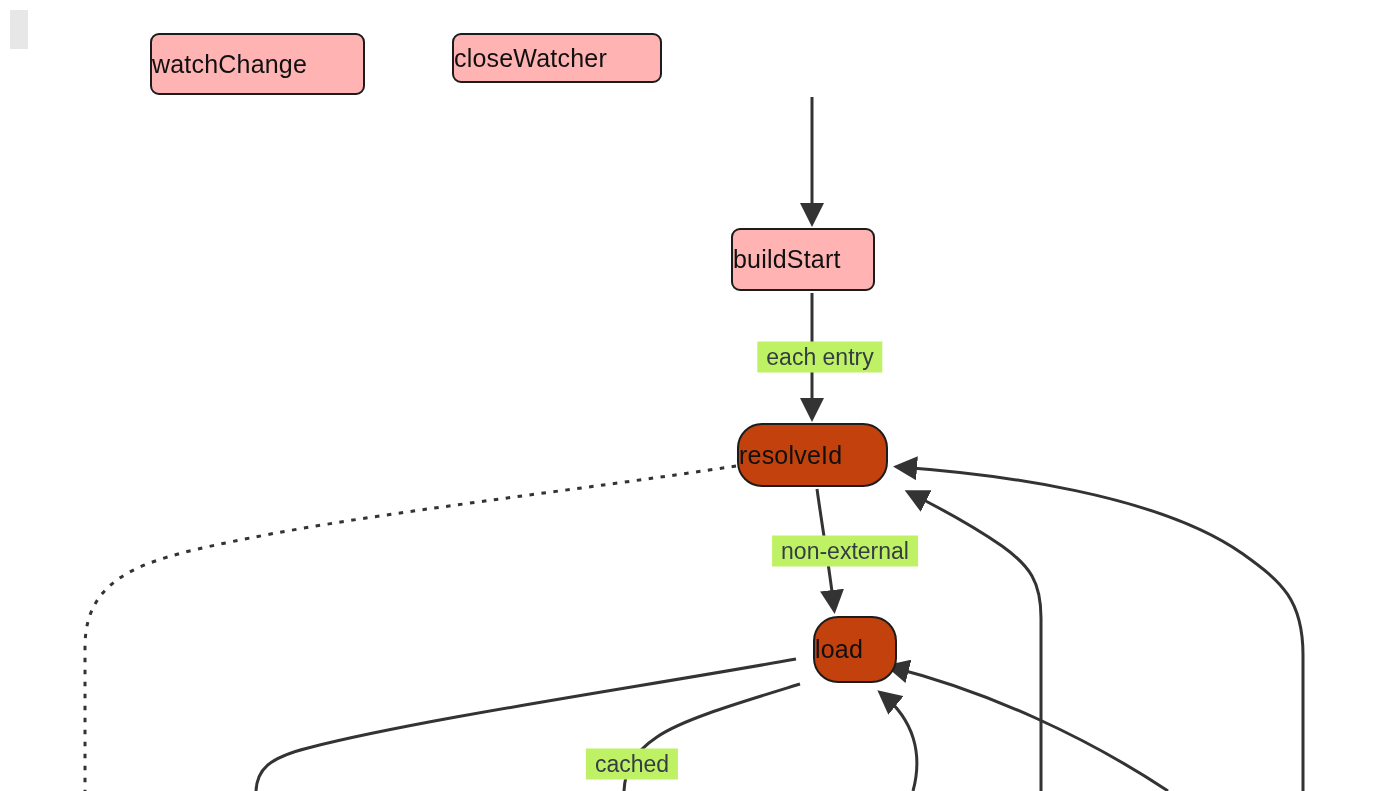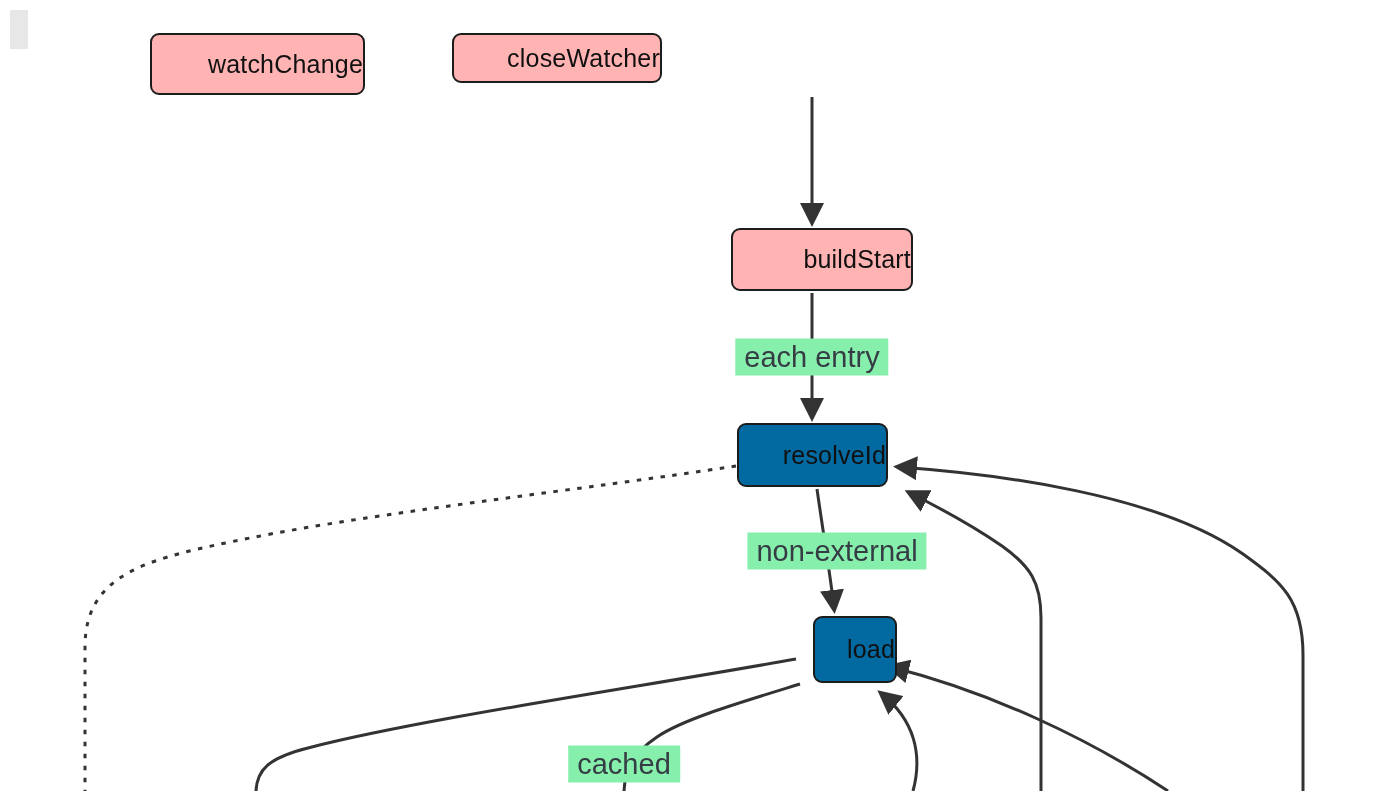--- a/index.html
+++ b/index.html
@@ -2,30 +2,30 @@
 <html><head>
 <meta charset="utf-8">
 <style>
   html,body{margin:0;padding:0;background:#ffffff;}
   body{font-family:"Liberation Sans", sans-serif;}
   .stage{position:relative;width:1400px;height:791px;overflow:hidden;background:#ffffff;}
   .edges-svg{position:absolute;left:0;top:0;z-index:1;}
   .node{
     position:absolute;z-index:3;box-sizing:border-box;
     border:2px solid #1c1c1c;border-radius:9px;
-    display:flex;align-items:center;justify-content:flex-end;
+    display:flex;align-items:center;justify-content:flex-start;
     font-size:25px;color:#101010;letter-spacing:0.2px;cursor:pointer;
   }
   .node--parallel{background:#ffb3b3;}
   .node--sequential{background:#ffd2b3;}
-  .node--first{background:#0369a1;}
+  .node--first{background:#c2410c;border-radius:25px;}
   .edge-label{
     position:absolute;z-index:2;transform:translate(-50%,-50%);
-    background:#86efac;color:#363c44;font-size:29px;
-    padding:2px 9px;white-space:nowrap;
+    background:#bef264;color:#363c44;font-size:23px;
+    padding:2px 9px;white-space:nowrap;margin-left:8px;
   }
   .scroll-thumb{
     position:absolute;left:10px;top:10px;width:18px;height:39px;
     background:#e7e7e7;z-index:4;
   }
 </style>
 </head>
 <body>
 
 <div class="stage">
@@ -54,21 +54,21 @@
 
   <div class="node node--parallel" style="left:150px;top:33px;width:215px;height:62px;">
     <span>watchChange</span>
   </div>
 
   <div class="node node--parallel" style="left:452px;top:33px;width:210px;height:50px;">
     <span>closeWatcher</span>
   </div>
 
 
-  <div class="node node--parallel" style="left:731px;top:228px;width:182px;height:63px;">
+  <div class="node node--parallel" style="left:731px;top:228px;width:144px;height:63px;">
     <span>buildStart</span>
   </div>
 
   <div class="node node--first" style="left:737px;top:423px;width:151px;height:64px;">
     <span>resolveId</span>
   </div>
 
   <div class="node node--first" style="left:796px;top:616px;width:84px;height:67px;margin-left:17px;">
     <span>load</span>
   </div>

